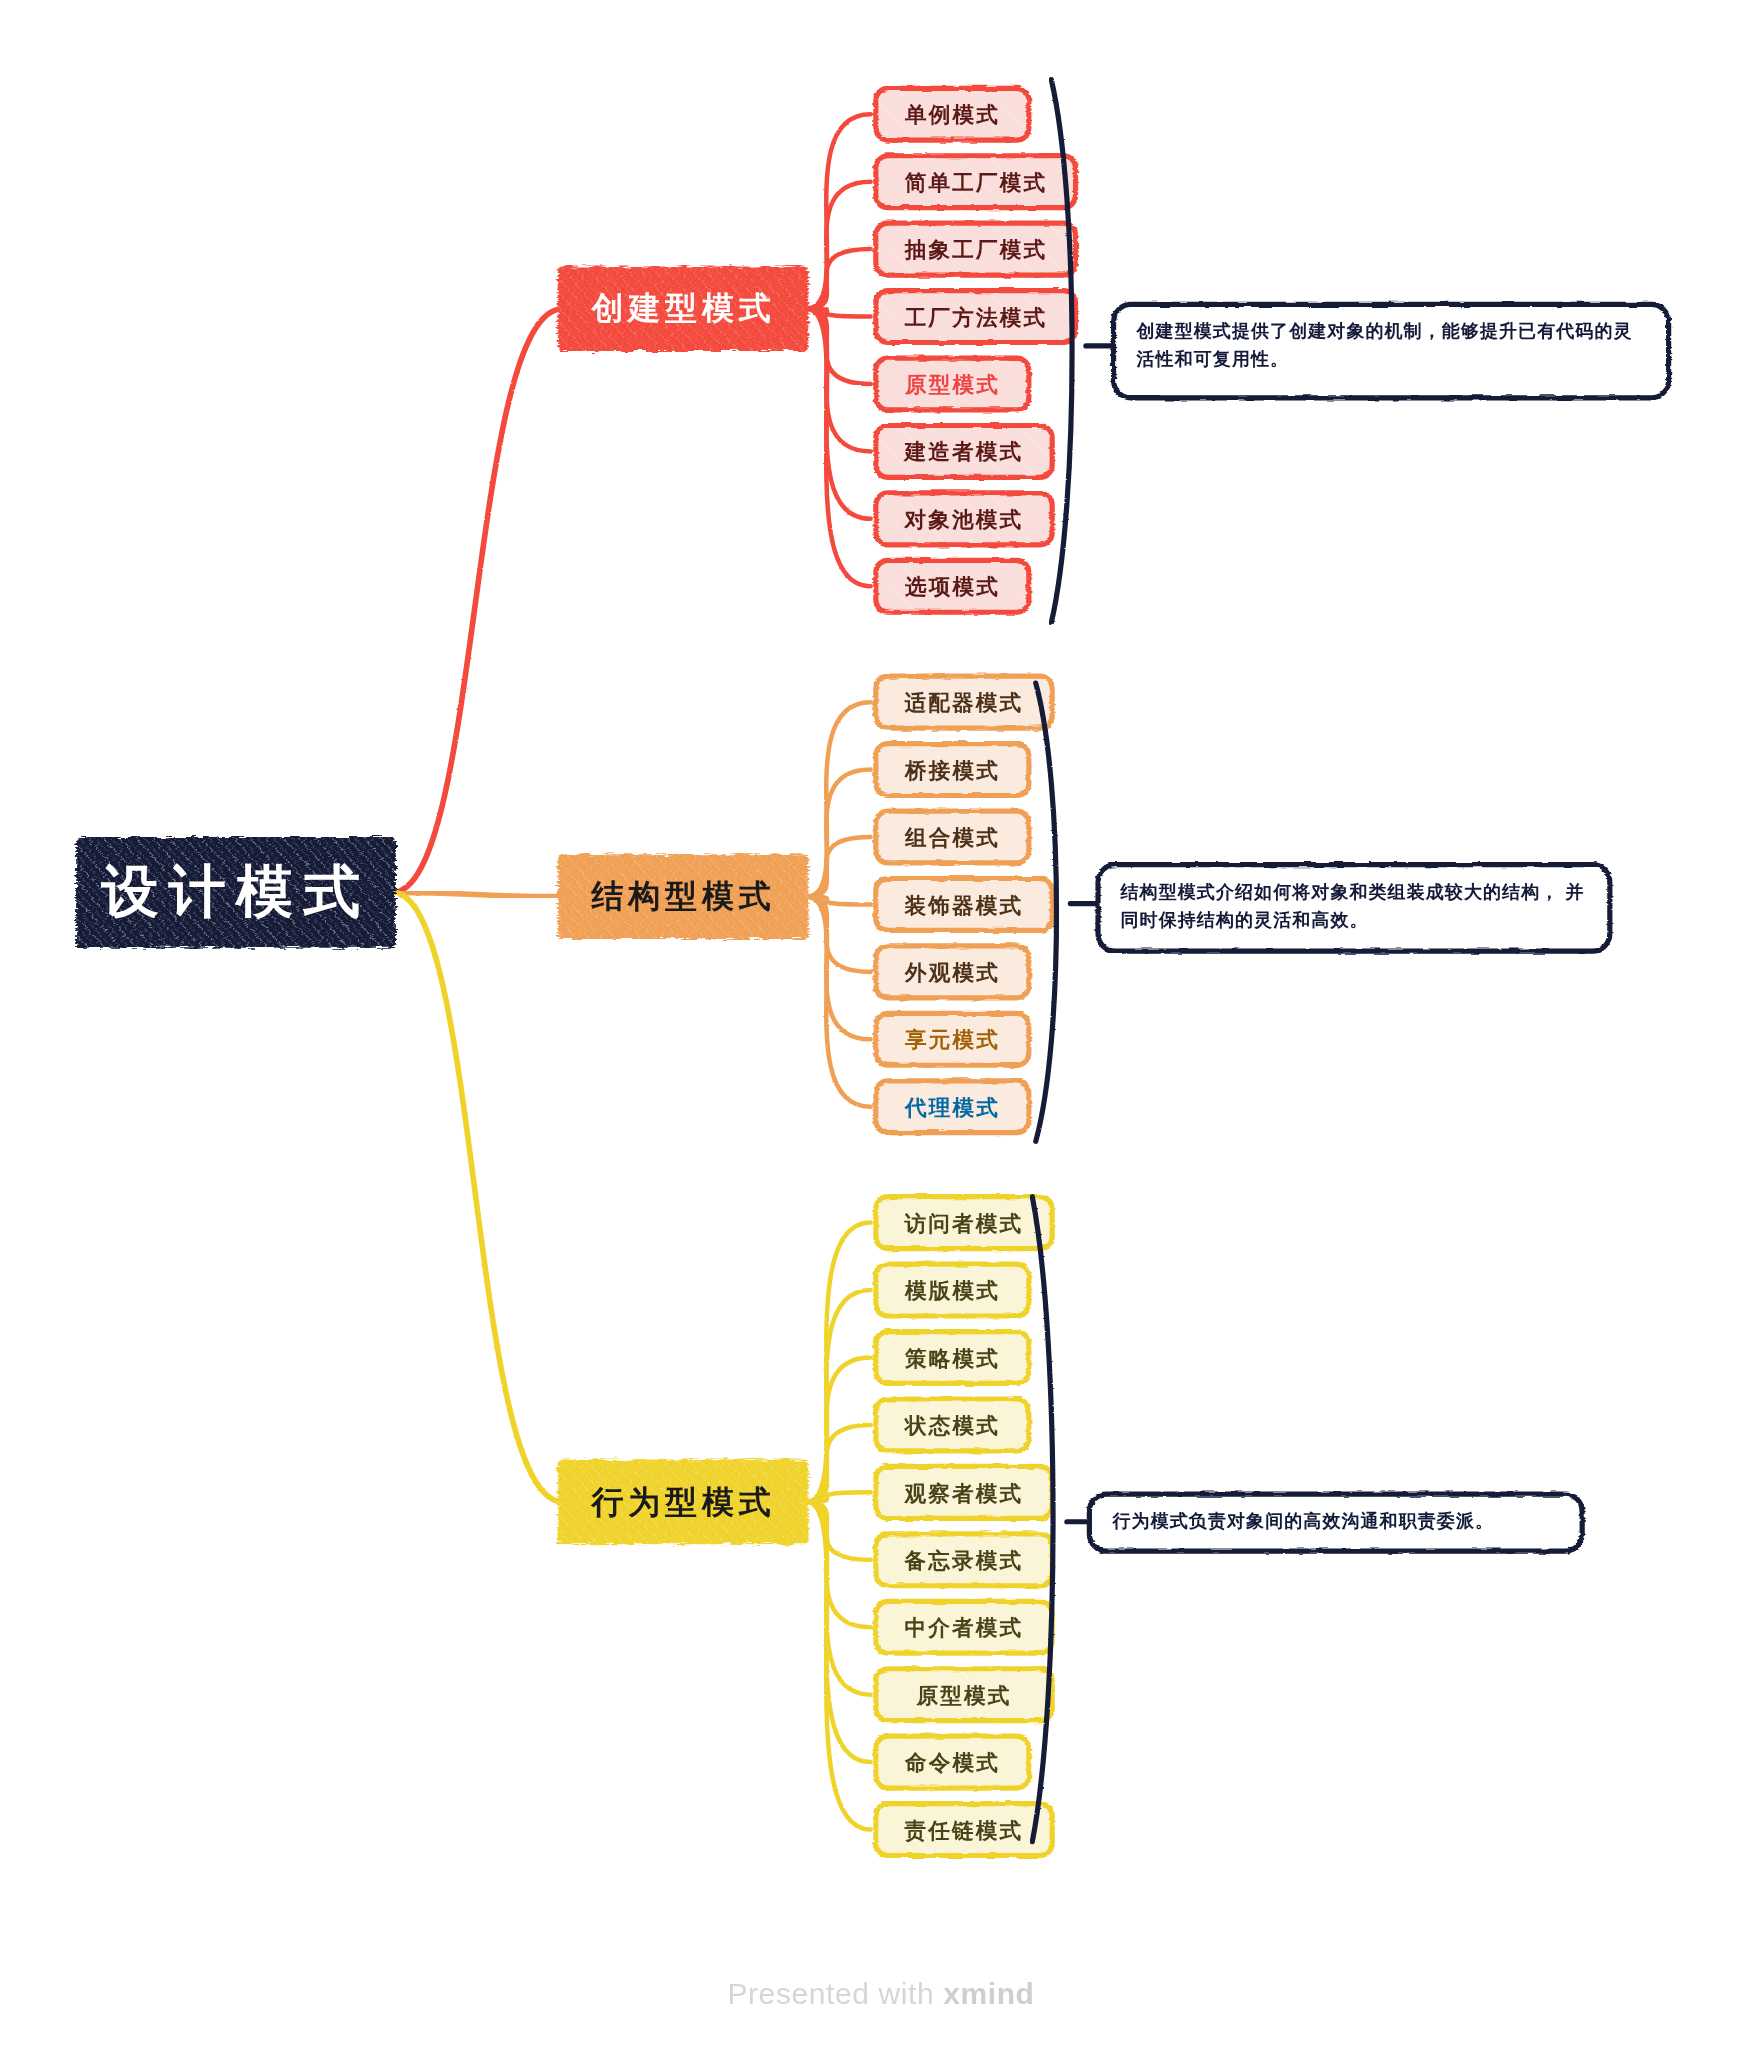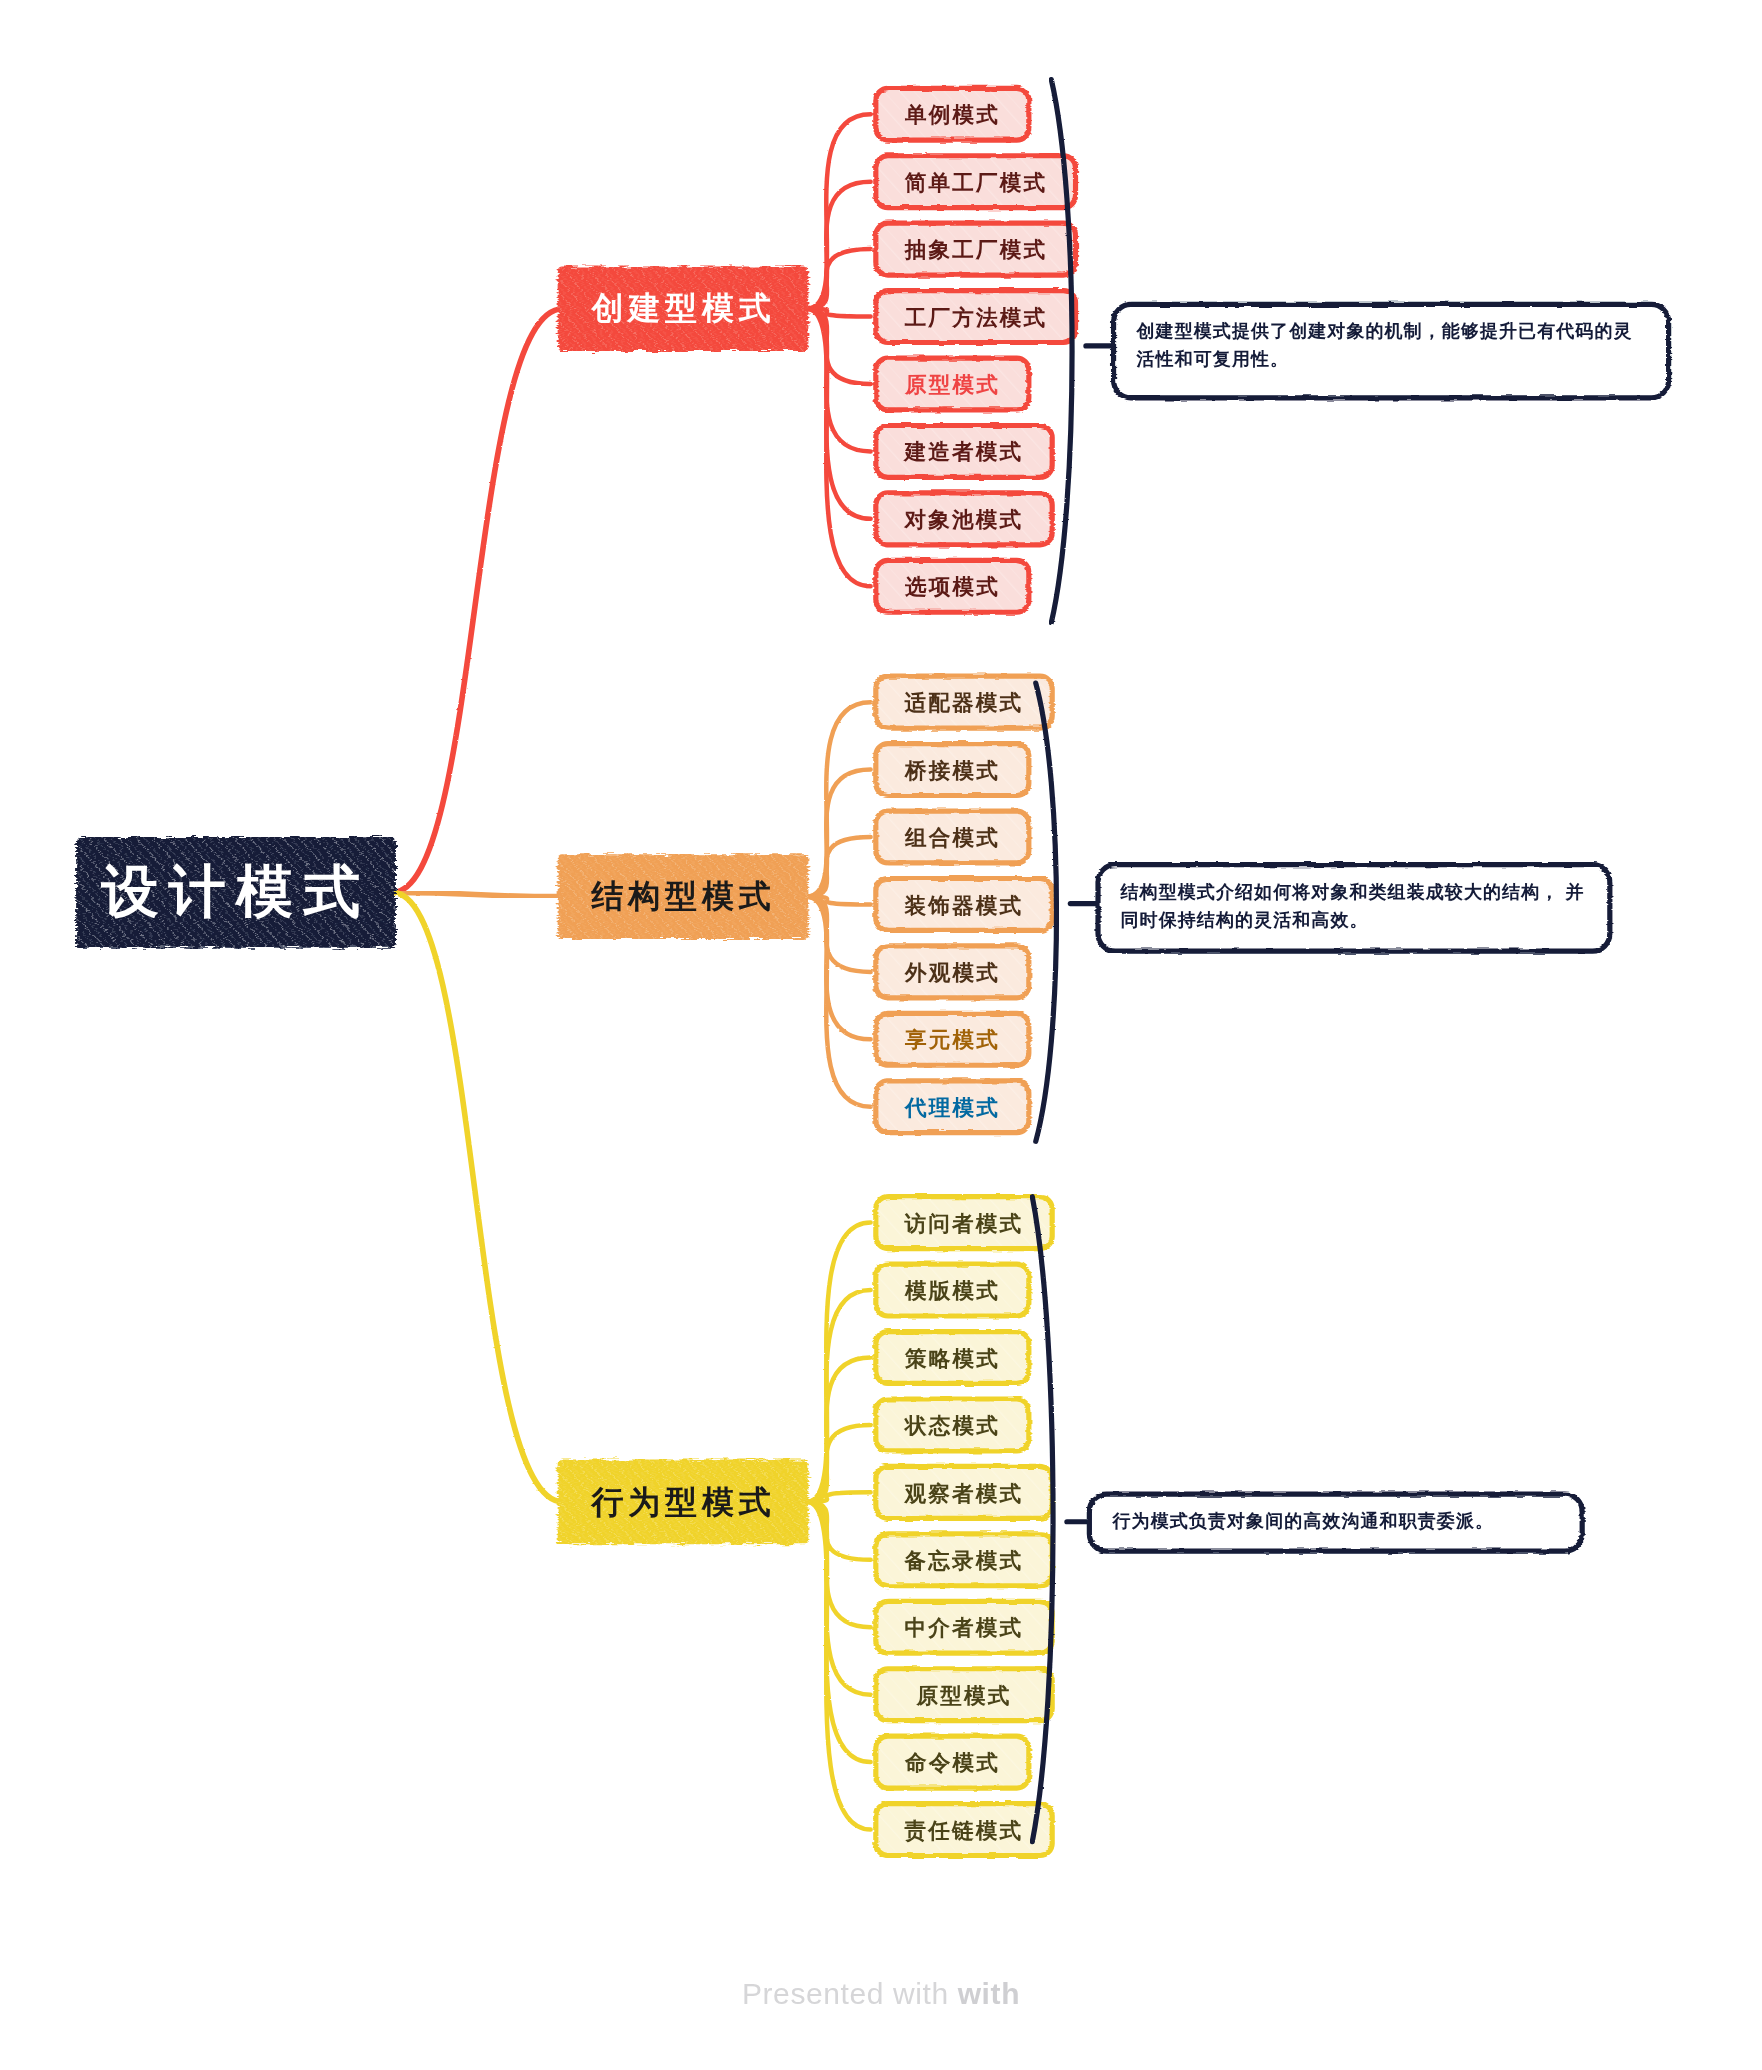--- a/index.html
+++ b/index.html
@@ -317,17 +317,17 @@
       <div class="nodetext leaf-label" style="left: 876px; top: 1467px; width: 176px; height: 52px; color: rgb(74, 67, 24);">观察者模式</div>
       <div class="nodetext leaf-label" style="left: 876px; top: 1534px; width: 176px; height: 52px; color: rgb(74, 67, 24);">备忘录模式</div>
       <div class="nodetext leaf-label" style="left: 876px; top: 1601px; width: 176px; height: 52px; color: rgb(74, 67, 24);">中介者模式</div>
       <div class="nodetext leaf-label" style="left: 876px; top: 1669px; width: 176px; height: 52px; color: rgb(74, 67, 24);">原型模式</div>
       <div class="nodetext leaf-label" style="left: 876px; top: 1736px; width: 153px; height: 52px; color: rgb(74, 67, 24);">命令模式</div>
       <div class="nodetext leaf-label" style="left: 876px; top: 1804px; width: 176px; height: 52px; color: rgb(74, 67, 24);">责任链模式</div>
       <div class="note-text" style="left: 1090px; top: 1494px; width: 493px; height: 57px;">行为模式负责对象间的高效沟通和职责委派。</div>
     </div>
 
   <div id="footer">
-    <span>Presented with </span><span class="brand">with</span>
+    <span>Presented with </span><span class="brand">xmind</span>
   </div>
 
 </div>
 
 
 </body></html>

